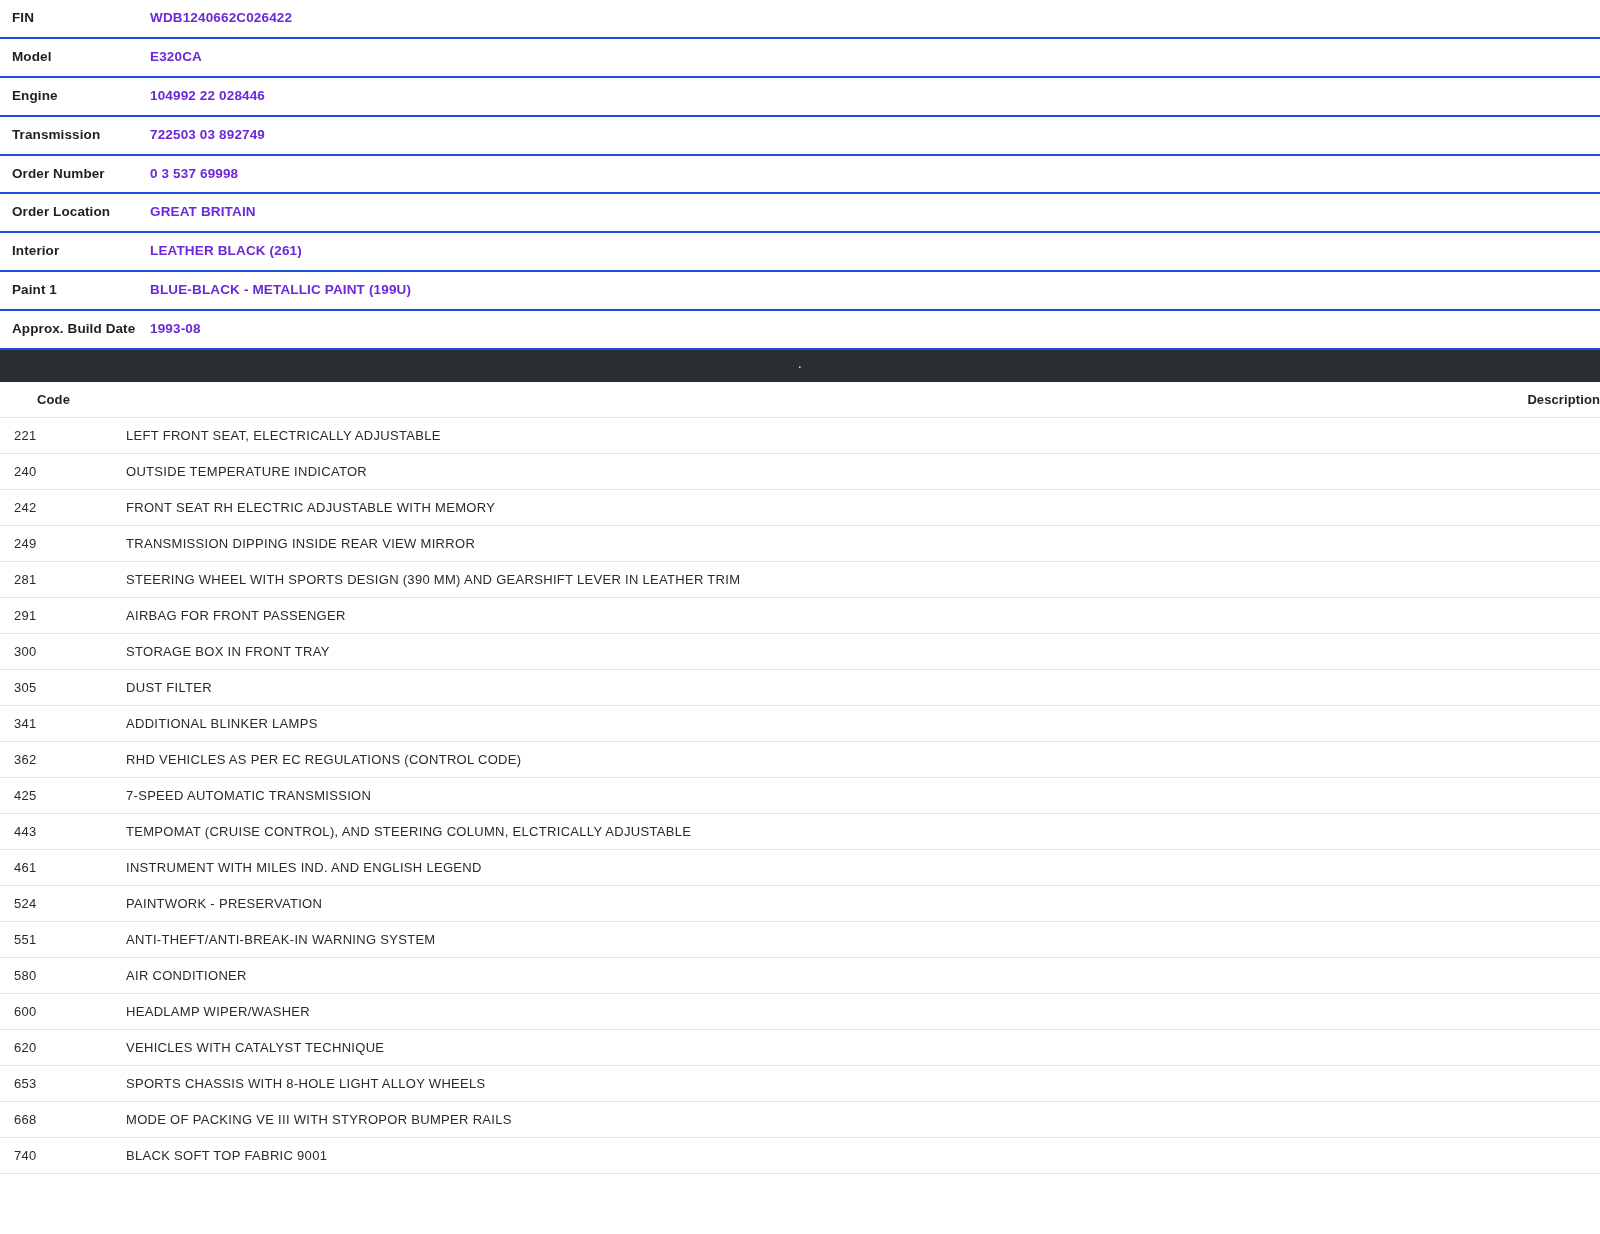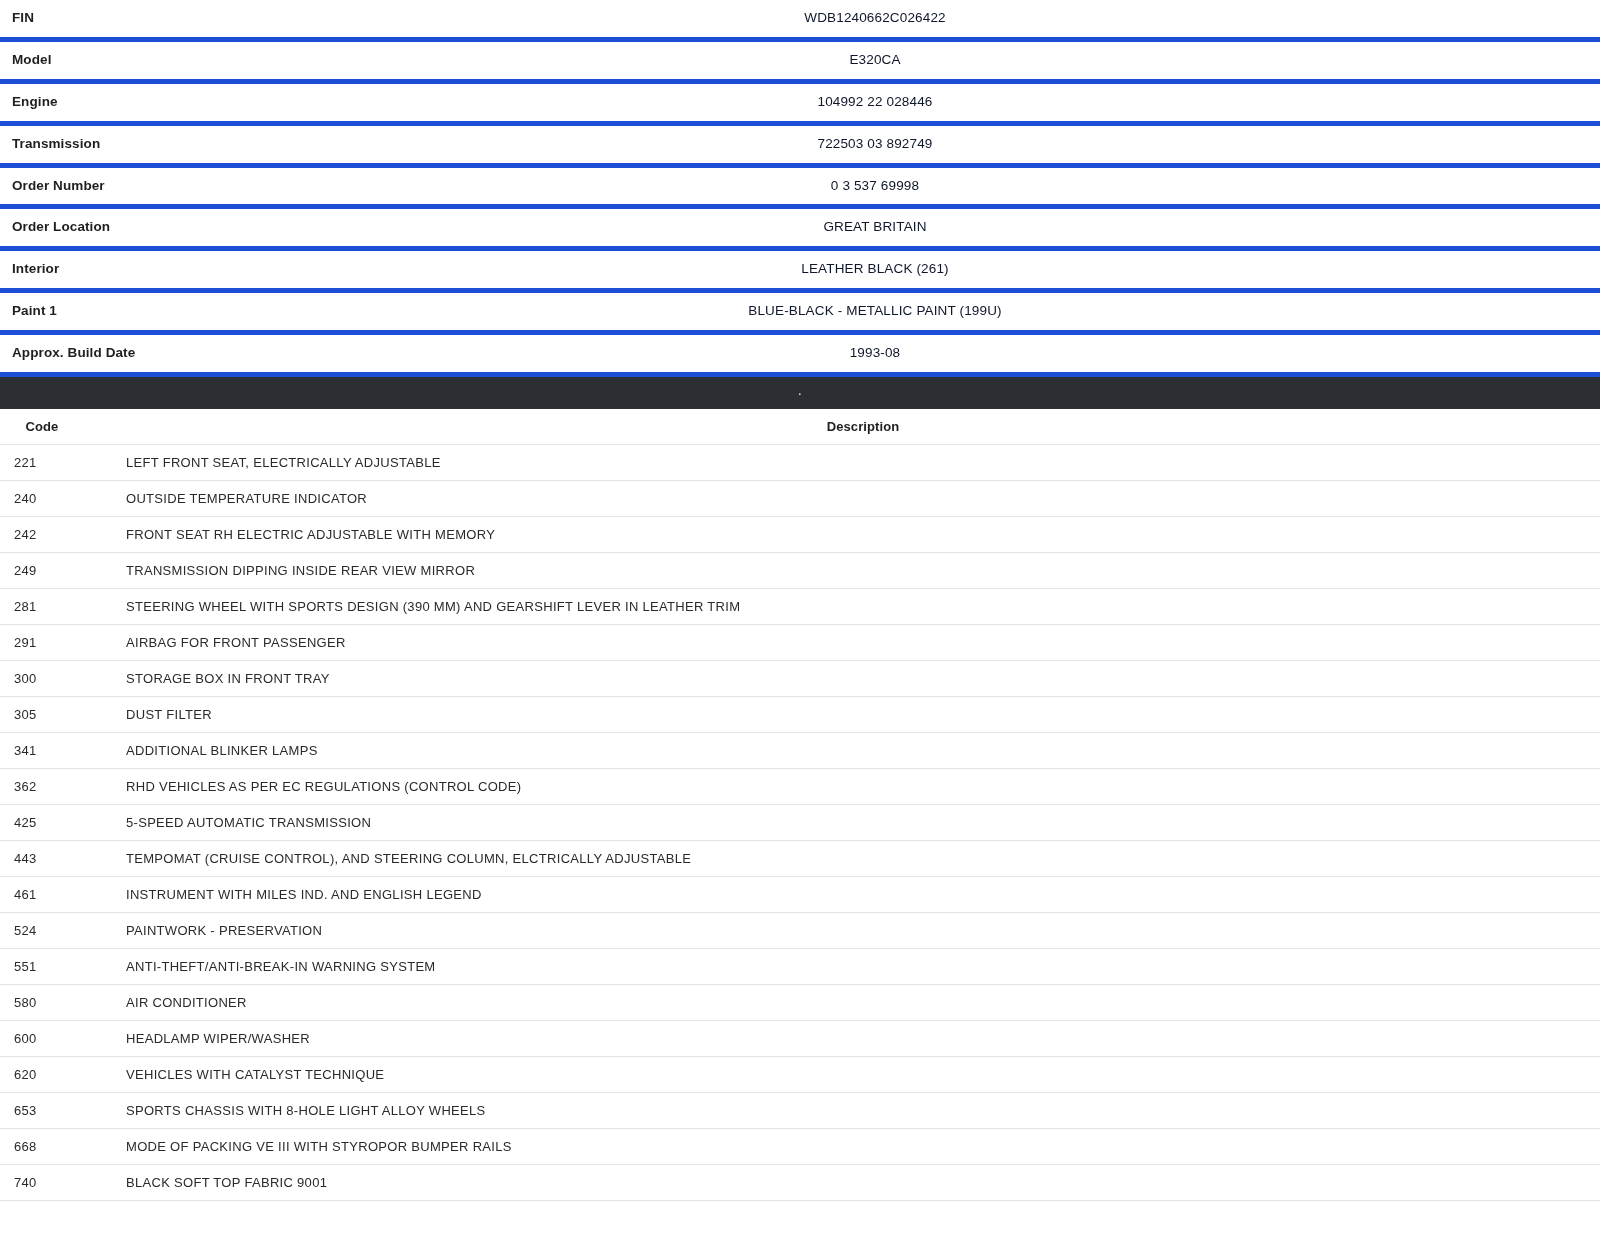--- a/index.html
+++ b/index.html
@@ -20,41 +20,40 @@
     box-sizing: border-box;
   }
 
   
   .info-table {
     width: 100%;
     border-collapse: collapse;
     table-layout: fixed;
   }
   .info-table tr {
-    border-bottom: 5px solid #1d4ed8;
+    border-bottom: 2px solid #1d4ed8;
   }
   .info-table td {
     padding: 10px 0 10px 0;
     font-size: 13.5px;
     line-height: 1.25;
     vertical-align: middle;
   }
   .info-label {
     width: 138px;
     padding-left: 12px !important;
     font-weight: bold;
     letter-spacing: 0.1px;
     color: #1f1f1f;
   }
   .info-value {
     padding-left: 0 !important;
-    font-weight: normal;
-    color: #0f172a;
+    font-weight: bold;
+    color: #6d28d9;
     letter-spacing: 0.15px;
-    text-align: center;
   }
 
   
   .dark-band {
     background: #2b2f33;
     height: 32px;
     width: 100%;
     display: flex;
     align-items: center;
     justify-content: center;
@@ -71,21 +70,21 @@
   
   .codes-table {
     width: 100%;
     border-collapse: collapse;
     table-layout: fixed;
   }
   .codes-table tr {
     border-bottom: 1px solid #e3e3e3;
   }
   .codes-table th {
-    text-align: center;
+    text-align: right;
     font-size: 13px;
     font-weight: bold;
     padding: 10px 0 10px 0;
     color: #1f1f1f;
     letter-spacing: 0.1px;
   }
   .codes-table td {
     font-size: 13px;
     padding: 10px 0 10px 0;
     color: #2a2a2a;
@@ -199,21 +198,21 @@
         <tr>
           <td class="col-code">341</td>
           <td class="col-desc">ADDITIONAL BLINKER LAMPS</td>
         </tr>
         <tr>
           <td class="col-code">362</td>
           <td class="col-desc">RHD VEHICLES AS PER EC REGULATIONS (CONTROL CODE)</td>
         </tr>
         <tr>
           <td class="col-code">425</td>
-          <td class="col-desc">5-SPEED AUTOMATIC TRANSMISSION</td>
+          <td class="col-desc">7-SPEED AUTOMATIC TRANSMISSION</td>
         </tr>
         <tr>
           <td class="col-code">443</td>
           <td class="col-desc">TEMPOMAT (CRUISE CONTROL), AND STEERING COLUMN, ELCTRICALLY ADJUSTABLE</td>
         </tr>
         <tr>
           <td class="col-code">461</td>
           <td class="col-desc">INSTRUMENT WITH MILES IND. AND ENGLISH LEGEND</td>
         </tr>
         <tr>

